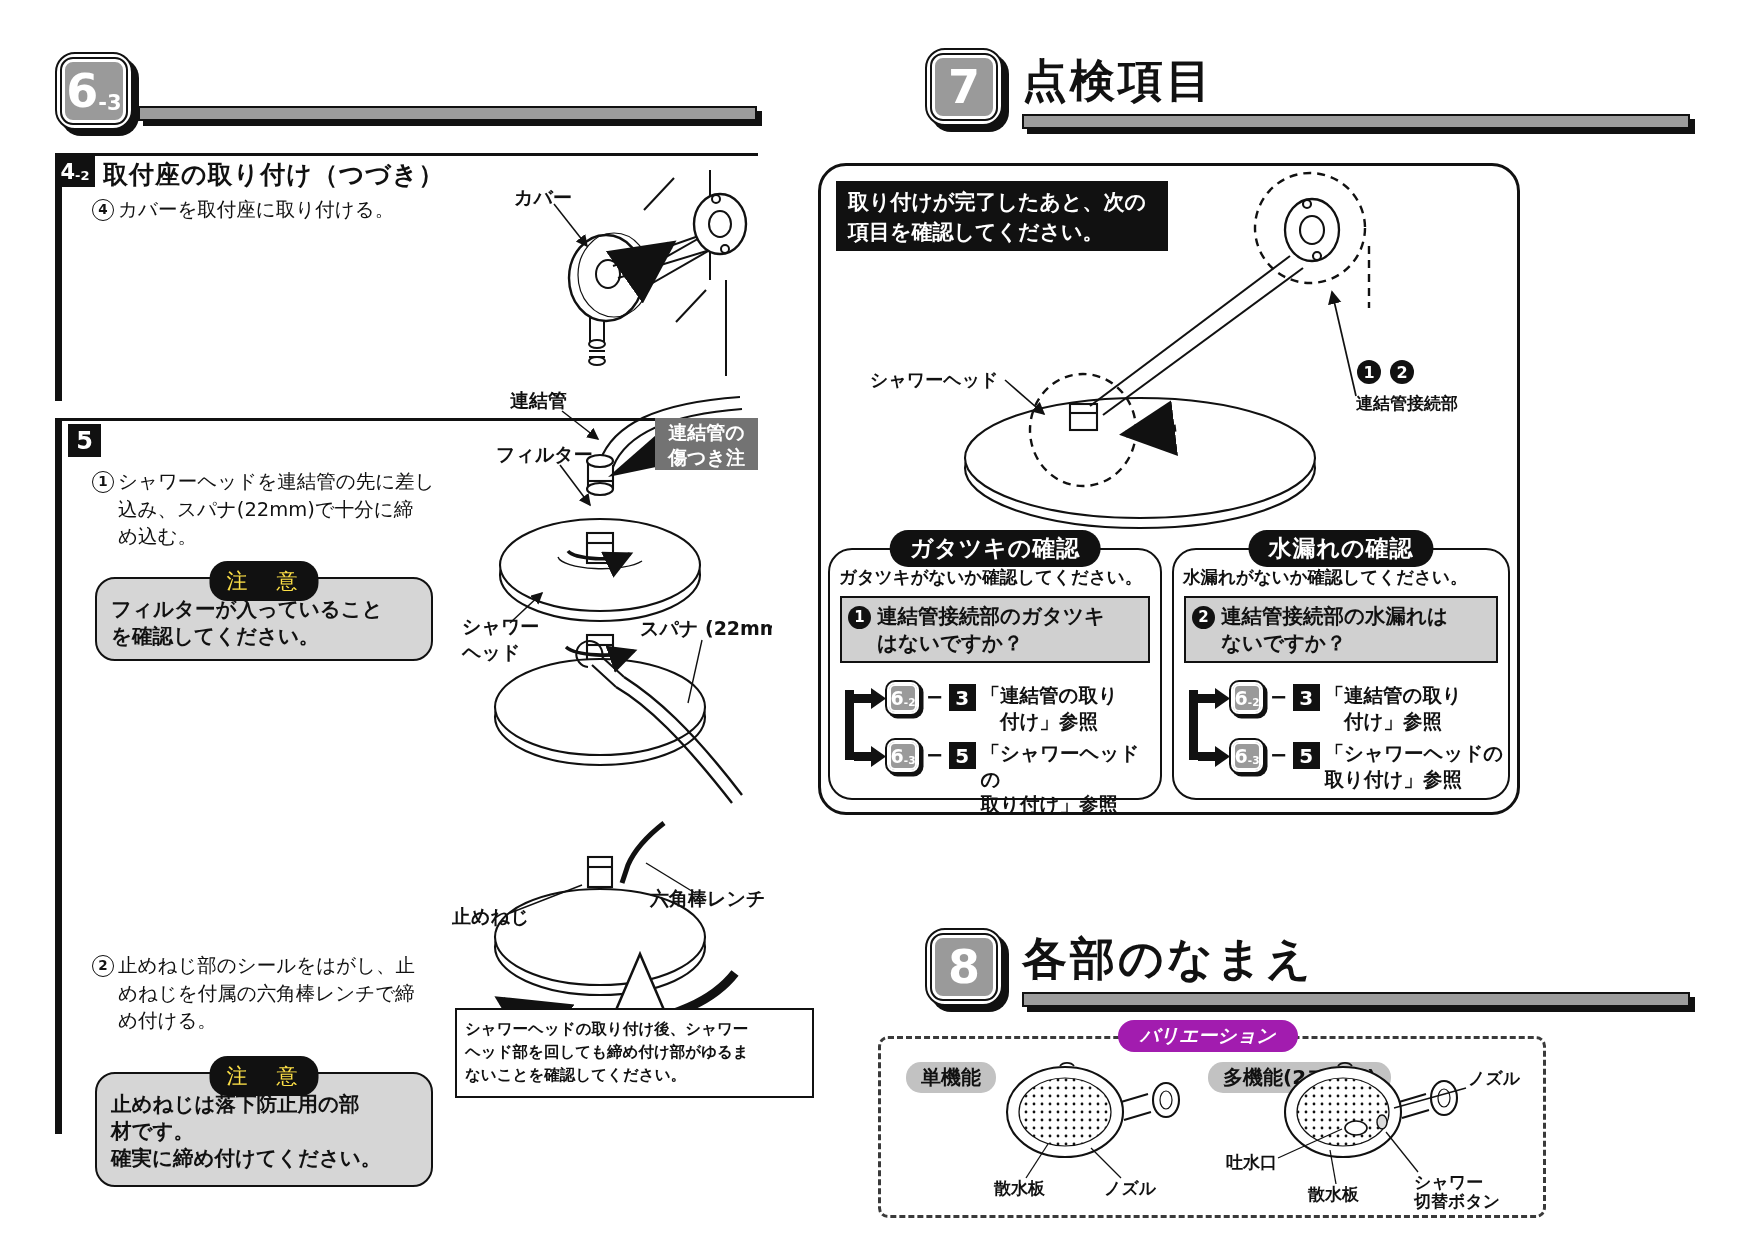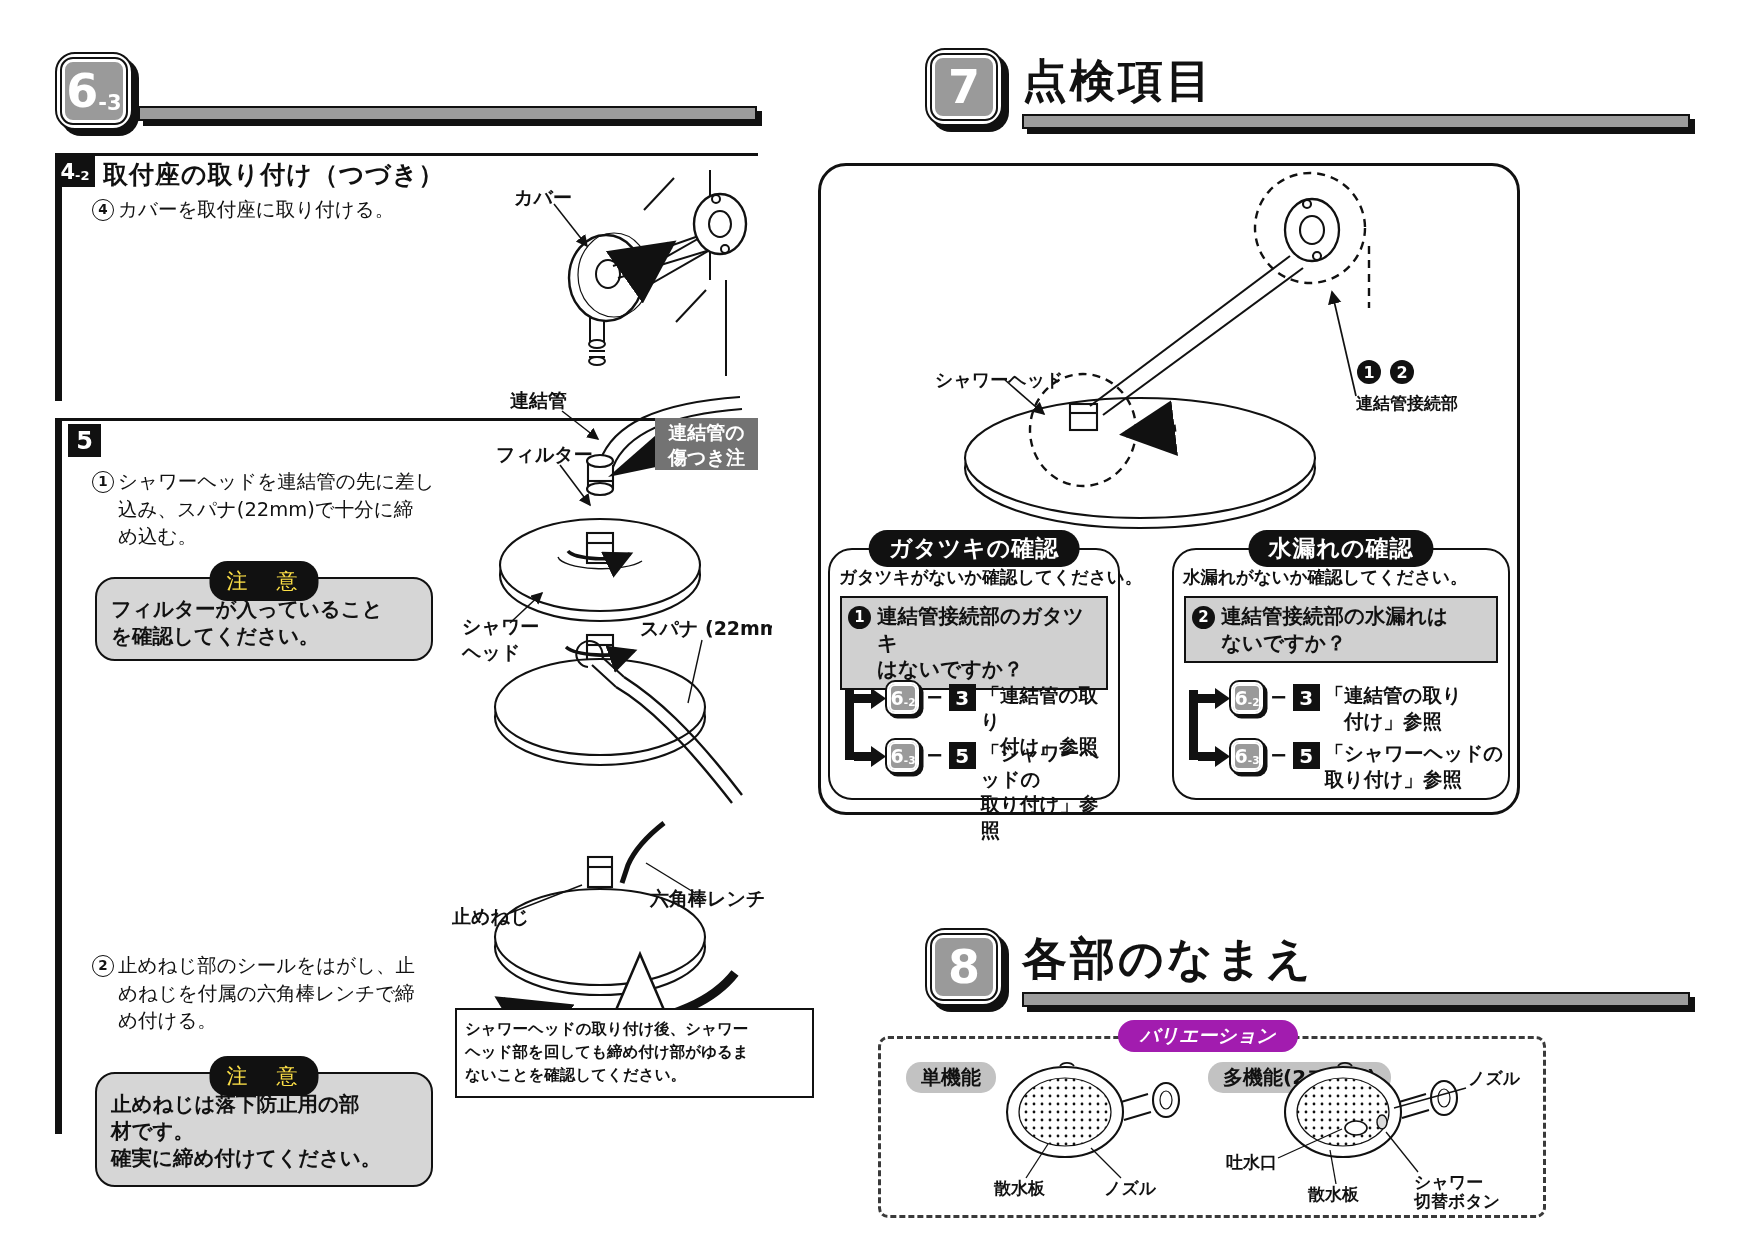--- a/index.html
+++ b/index.html
@@ -245,20 +245,22 @@
 
   <div class="sec-badge" style="left:925px;top:48px;">
     <div class="sec-badge-inner">
         <span class="bb">7</span>
       </div>
   </div>
   <div class="sec-title" style="left:1022px;top:58px;">点検項目</div>
   <div class="hbar" style="left:1022px;top:114px;width:664px;"></div>
 
   <div class="main-box" style="left:818px;top:163px;width:702px;height:652px;"></div>
+  <div class="intro-black pre" style="left:836px;top:181px;width:332px;height:70px;">取り付けが完了したあと、次の
+項目を確認してください。</div>
 
   <svg class="abs" style="left:820px;top:168px;" width="700" height="380" viewBox="0 0 700 380">
     <defs>
       <marker id="m3" markerWidth="10" markerHeight="10" refX="7" refY="4" orient="auto">
         <path d="M0,0 L8,4 L0,8 z" fill="#111"></path>
       </marker>
     </defs>
     <g stroke="#111" fill="none" stroke-width="2.1">
 
       <ellipse cx="320" cy="300" rx="175" ry="60"></ellipse>
@@ -276,28 +278,28 @@
 
       <circle cx="490" cy="60" r="55" stroke-dasharray="8 6" stroke-width="2.4"></circle>
       <line x1="549" y1="78" x2="549" y2="140" stroke-dasharray="8 6" stroke-width="2.4"></line>
       <ellipse cx="263" cy="262" rx="53" ry="56" stroke-dasharray="8 6" stroke-width="2.4"></ellipse>
 
       <line x1="536" y1="228" x2="512" y2="124" stroke-width="1.7" marker-end="url(#m3)"></line>
       <line x1="185" y1="212" x2="224" y2="246" stroke-width="1.6" marker-end="url(#m3)"></line>
     </g>
     <line x1="356" y1="260" x2="306" y2="266" stroke="#111" stroke-width="7" marker-end="url(#m3)"></line>
   </svg>
-  <div class="ill-label abs" style="left:935px;top:368px;text-align:center;">シャワーヘッド</div>
+  <div class="ill-label abs" style="left:870px;top:368px;text-align:center;">シャワーヘッド</div>
   <div class="abs" style="left:1357px;top:360px;display:flex;gap:9px;">
     <span class="bdot">1</span>
     <span class="bdot">2</span>
   </div>
   <div class="abs" style="left:1356px;top:392px;font-size:17px;font-weight:600;">連結管接続部</div>
 
-  <div class="chk" style="left:828px;top:548px;width:292px;height:252px;">
+  <div class="chk" style="left:828px;top:548px;width:334px;height:252px;">
     <div class="chk-pill">ガタツキの確認</div>
     <div class="chk-intro">ガタツキがないか確認してください。</div>
     <div class="chk-q">
       <span class="qnum">1</span>
       <span class="qtext pre">連結管接続部のガタツキ
 はないですか？</span>
     </div>
     <svg class="branch" width="46" height="80" viewBox="0 0 46 80">
       <rect x="2" y="2" width="9" height="70" fill="#111"></rect>
       <rect x="11" y="6" width="17" height="9" fill="#111"></rect>

